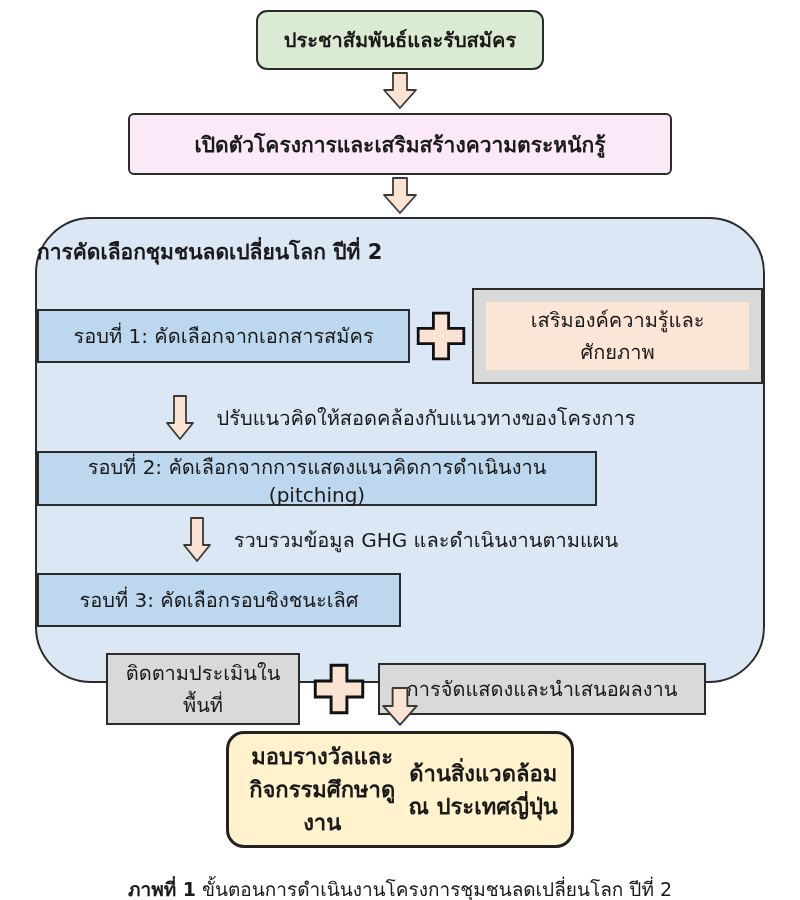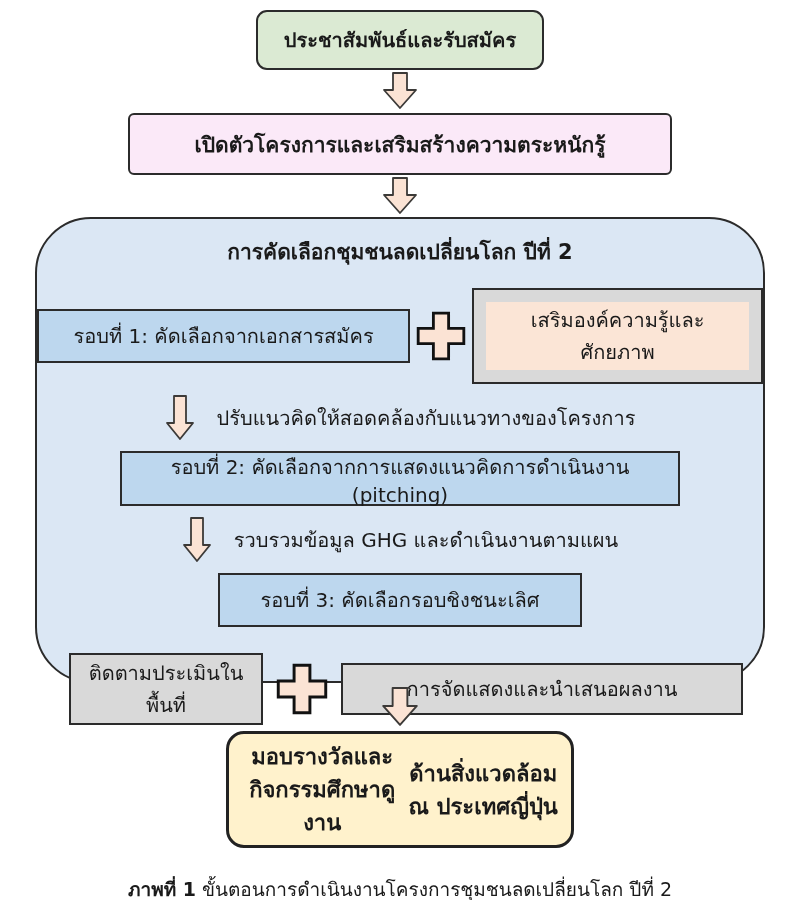--- a/index.html
+++ b/index.html
@@ -17,39 +17,39 @@
     width:288px;min-height:60px;border-radius:11px;background:#dbead3;
     font-weight:bold;font-size:20px;padding:4px 24px;
   }
   .pink-box{
     width:544px;min-height:62px;border-radius:6px;background:#fbe9f8;
     font-weight:bold;font-size:21px;margin-top:3px;padding:4px 10px;
   }
   .big-container{
     width:730px;height:466px;background:#dbe7f4;border:2px solid #2b2b2b;
     border-radius:56px;margin-top:2px;display:flex;flex-direction:column;
-    align-items:center;box-sizing:border-box;
+    box-sizing:border-box;
   }
   .container-title{font-weight:bold;font-size:21px;margin-top:16px;}
   .hrow{display:flex;align-items:center;justify-content:center;}
   .row-r1{gap:6px;margin-top:20px;}
   .blue-box{background:#bdd7ee;border:2px solid #2b2b2b;font-size:20px;padding:2px 8px;}
   .round1-box{width:380px;min-height:54px;}
   .round2-box{width:560px;min-height:55px;margin-top:10px;}
   .round3-box{width:364px;min-height:54px;margin-top:10px;}
   .framed-box{
     border:2px solid #2b2b2b;background:#d9d9d9;padding:12px;box-sizing:border-box;
   }
   .framed-inner{
     background:#fbe5d6;display:flex;align-items:center;justify-content:center;
     font-size:20px;min-height:40px;padding:2px 10px;min-width:228px;text-align:center;
   }
   .gray-box{background:#d9d9d9;border:2px solid #2b2b2b;font-size:20px;padding:2px 8px;}
   .gray-box.left{width:194px;min-height:52px;margin-left:12px;}
-  .gray-box.right{width:402px;min-height:52px;}
+  .gray-box.right{width:328px;min-height:52px;}
   .row-r4{gap:13px;margin-top:26px;}
   .arrow-label-row{gap:22px;margin-top:11px;}
   .arrow-label{font-size:20px;}
   .vgap-arrow{margin-top:2px;}
   .bottom-arrow{margin-top:4px;}
   .yellow-box{
     width:348px;min-height:104px;border-radius:18px;background:#fff2cc;
     border:3px solid #222222;font-weight:bold;font-size:22px;line-height:1.5;
     margin-top:4px;padding:6px 10px;
   }

